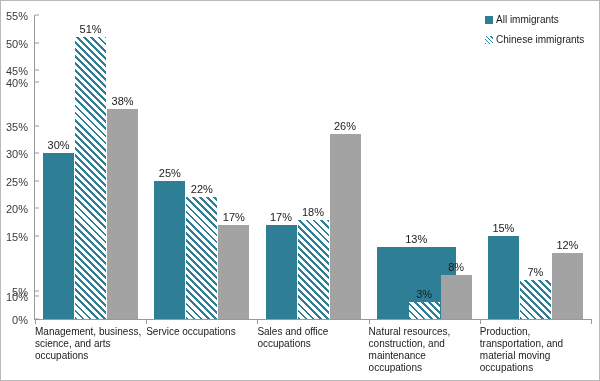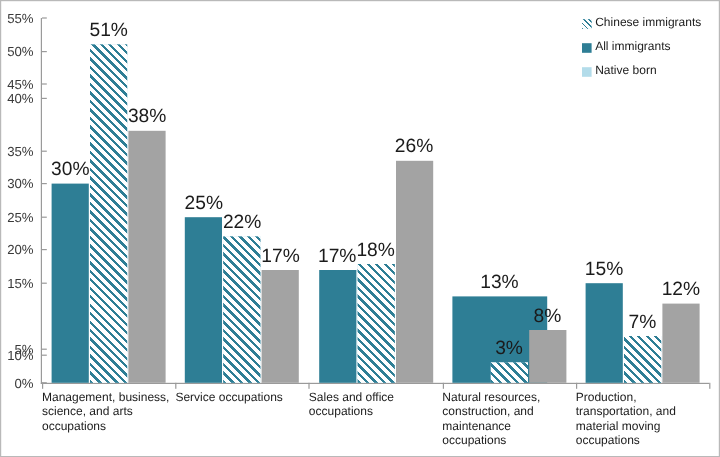--- a/index.html
+++ b/index.html
@@ -122,51 +122,47 @@
         45deg,
         #2e7e95 0px, #2e7e95 2px,
         #ffffff 2px, #ffffff 5px);
   }
   .bar-value {
     position: absolute;
     bottom: 100%;
     left: 50%;
     transform: translateX(-50%);
     margin-bottom: 2px;
-    font-size: 16px;
+    font-size: 11px;
     color: #1b1b1b;
     white-space: nowrap;
   }
 
   
   .xcat {
     position: absolute;
     top: 325px;
     font-size: 10px;
     line-height: 12px;
     color: #1b1b1b;
   }
 </style>
 </head>
 <body>
 
 <div id="chart-root">
 
   <div id="legend">
     <div class="legend-row">
+      <span class="legend-swatch" style="background:#2e7e95;"></span>
+      <span class="legend-label">All immigrants</span>
+    </div>
+    <div class="legend-row">
       <span class="legend-swatch" style="background-color:#b3dcea;background-image:repeating-linear-gradient(45deg,#2e7e95 0px,#2e7e95 1px,#ffffff 1px,#ffffff 3px);"></span>
       <span class="legend-label">Chinese immigrants</span>
-    </div>
-    <div class="legend-row">
-      <span class="legend-swatch" style="background:#2e7e95;"></span>
-      <span class="legend-label">All immigrants</span>
-    </div>
-    <div class="legend-row">
-      <span class="legend-swatch" style="background:#b3dcea;"></span>
-      <span class="legend-label">Native born</span>
     </div>
   </div>
 
   <div id="axis-line-y"></div>
   <div id="axis-line-x"></div>
 
   <div id="plot">
       <div class="ytick" style="top: 304px;"><span class="ytick-label">0%</span><span class="ytick-mark" style="left: 100%; top: 50%;"></span></div>
       <div class="ytick" style="top: 276.364px;"><span class="ytick-label">5%</span><span class="ytick-mark" style="left: 100%; top: 50%;"></span></div>
       <div class="ytick" style="top: 248.727px; margin-top: 32px;"><span class="ytick-label">10%</span><span class="ytick-mark" style="left: 100%; top: 50%;"></span></div>

